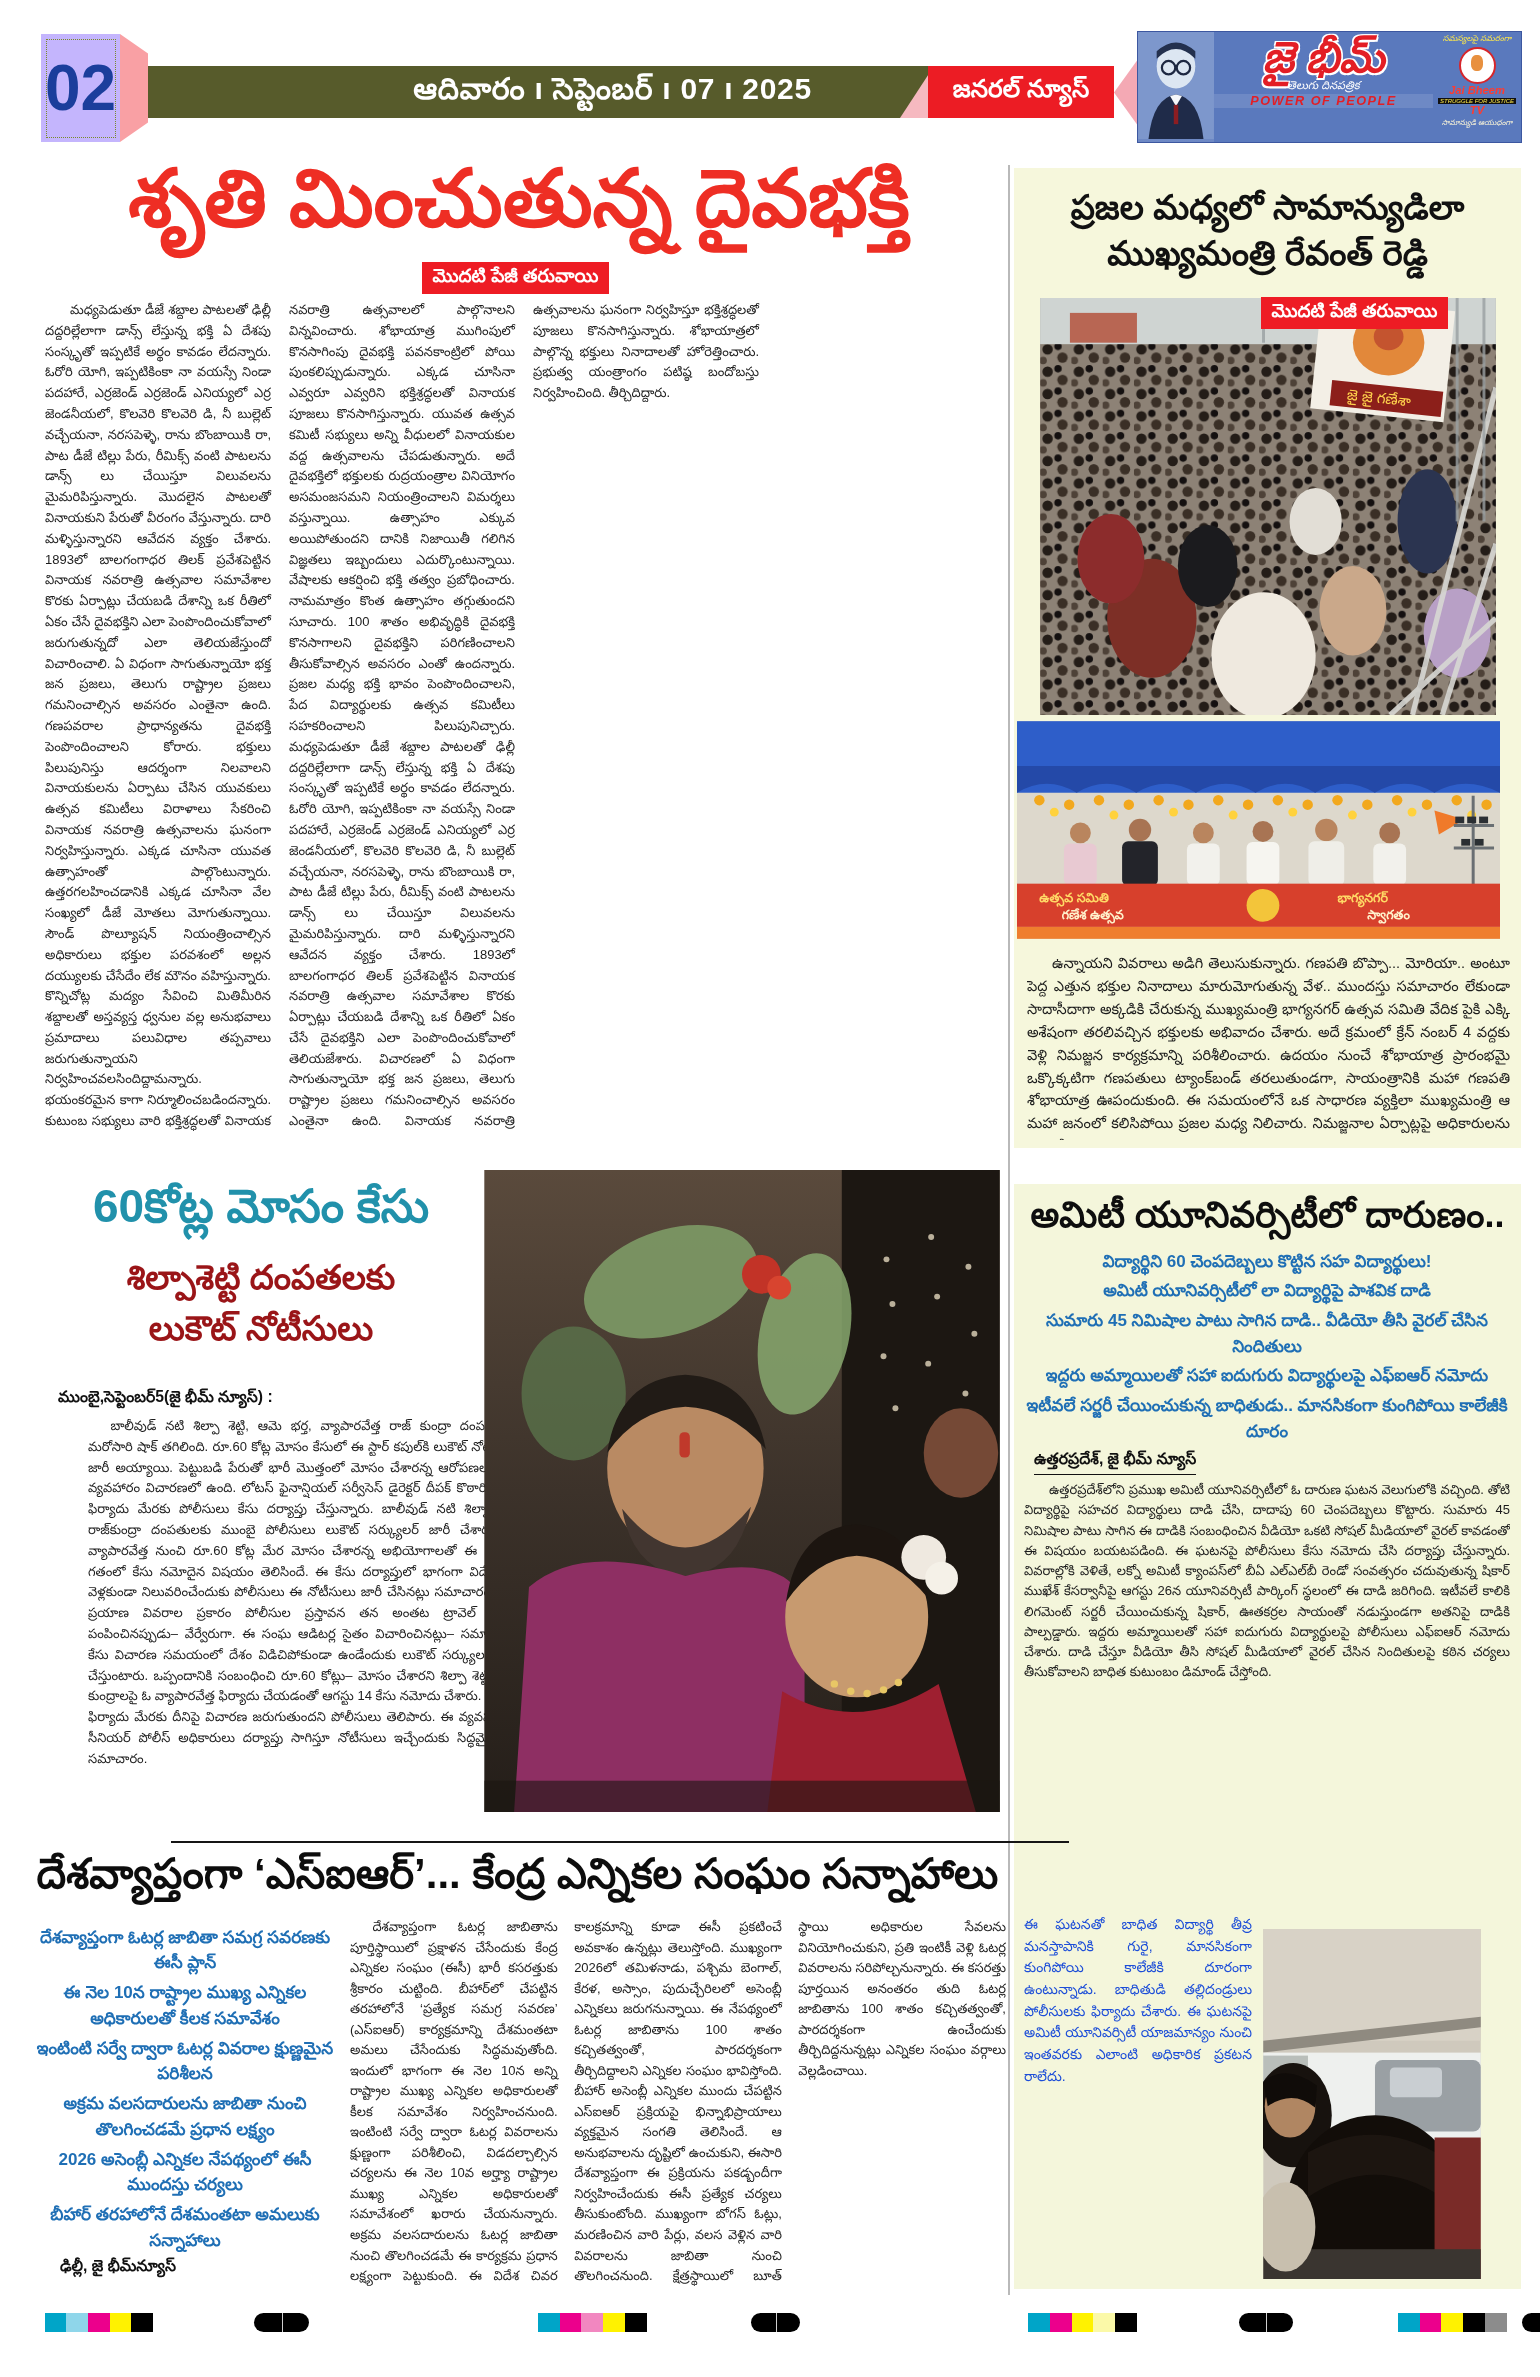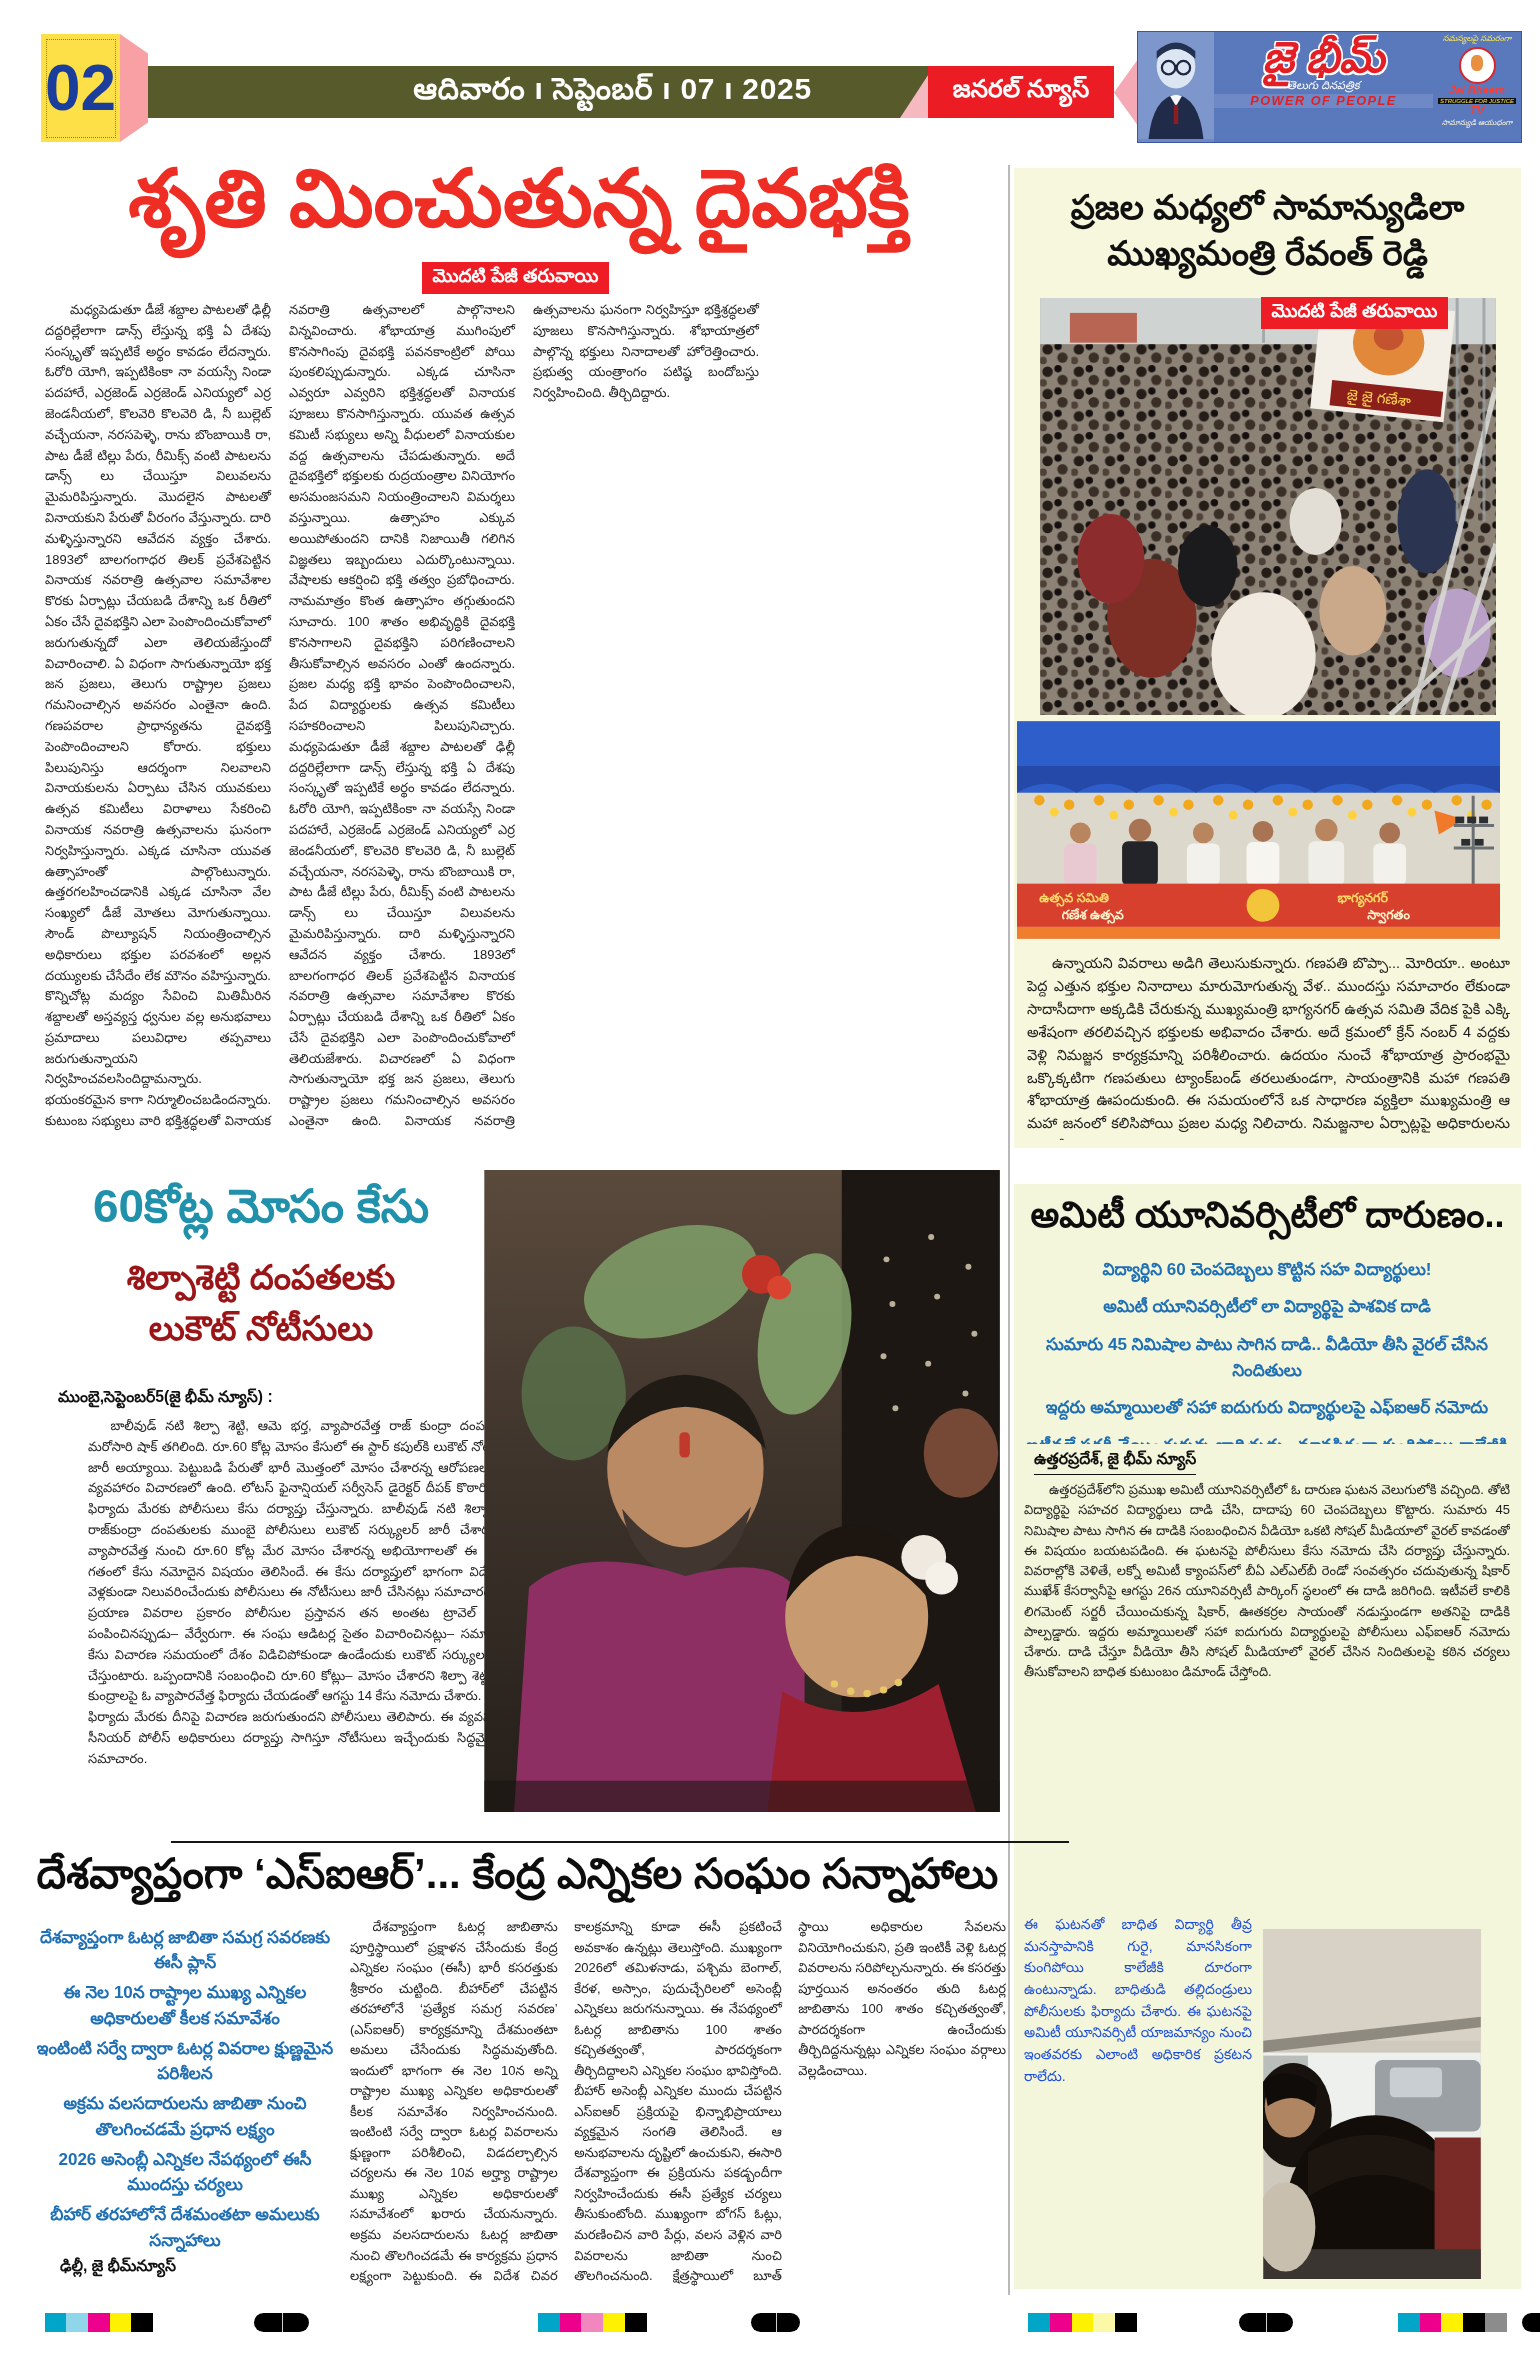--- a/index.html
+++ b/index.html
@@ -1,20 +1,20 @@
 <!DOCTYPE html>
 <html style="font-size:12px"><head>
 <meta charset="utf-8">
 <style>
   html,body{margin:0;padding:0;background:#ffffff;}
   body{font-family:"Liberation Sans","DejaVu Sans",sans-serif;}
   #page{position:relative;width:1541px;height:2377px;background:#ffffff;overflow:hidden;}
   .abs{position:absolute;}
   
-  .pagenum-box{left:41px;top:34px;width:79px;height:108px;background:#fde047;z-index:3;}
+  .pagenum-box{left:41px;top:34px;width:79px;height:108px;background:#c4b5fd;z-index:3;}
   .pagenum-inner{position:absolute;inset:4.5px;border:1.5px dotted #7a8a2a;display:flex;align-items:center;justify-content:center;}
   .pagenum{font-size:64px;font-weight:bold;color:#1b3e9c;line-height:1;}
   .pagenum-fold{left:120px;top:34px;width:28px;height:108px;background:#f9a0a4;clip-path:polygon(0 0,100% 18%,100% 82%,0 100%);z-index:2;}
   .datebar{left:112px;top:66px;width:1001px;height:52px;background:#575b2b;z-index:1;display:flex;align-items:center;justify-content:center;}
   .datebar span{color:#ffffff;font-size:30px;font-weight:bold;letter-spacing:0.7px;}
   .badge-pink-diag{left:900px;top:66px;width:34px;height:52px;background:#f6b9c0;clip-path:polygon(100% 0,100% 100%,0 100%);z-index:2;}
   .cat-badge{left:928px;top:66px;width:186px;height:52px;background:#ec1c24;z-index:3;display:flex;align-items:center;justify-content:center;}
   .cat-badge span{color:#fff;font-size:24.6px;font-weight:bold;}
   .masthead-chevron{left:1114px;top:55px;width:27px;height:75px;background:#f4a9b4;clip-path:polygon(100% 0,100% 100%,0 50%);z-index:2;}
   .masthead{left:1137px;top:31px;width:383px;height:110px;background:#5a79bd;border:1.5px solid #3c57a0;z-index:3;display:flex;font-style:italic;}
@@ -52,21 +52,21 @@
   .sh-kicker{left:45px;top:1179px;width:432px;text-align:center;color:#2191ab;font-size:46px;font-weight:bold;white-space:nowrap;overflow:hidden;}
   .sh-headline{left:45px;top:1252px;width:432px;text-align:center;color:#9a1518;font-size:34px;font-weight:bold;line-height:1.5;}
   .sh-dateline{left:58px;top:1388px;width:417px;font-size:15.7px;font-weight:bold;color:#111;}
   .sh-body{left:46px;top:1416px;width:432px;height:396px;font-size:13px;line-height:1.6;text-align:justify;color:#1c1c1c;overflow:hidden;margin-left:42px;}
   .sh-body p{margin:0;text-indent:22.4px;}
   .photo-couple{left:484px;top:1170px;width:516px;height:642px;}
   
   .am-panel{left:1014px;top:1184px;width:507px;height:1105px;background:#f4f6db;}
   .am-headline{left:1023px;top:1194px;width:489px;text-align:center;color:#0e0e0e;font-weight:bold;font-size:36px;white-space:nowrap;overflow:hidden;}
   .am-bullets{left:1024px;top:1246px;width:486px;height:198px;text-align:center;overflow:hidden;}
-  .am-bullet{color:#1f6fb5;font-size:17px;font-weight:bold;line-height:1.55;margin:11px 0;}
+  .am-bullet{color:#1f6fb5;font-size:17px;font-weight:bold;line-height:1.55;margin:3px 0;}
   .am-dateline{left:1034px;top:1450px;font-size:15.7px;font-weight:bold;color:#111;border-bottom:1.5px solid #111;padding-bottom:1.5px;}
   .am-body{left:1024px;top:1480px;width:486px;height:426px;font-size:13px;line-height:1.56;text-align:justify;color:#1b1b1b;overflow:hidden;}
   .am-body p{margin:0;text-indent:25px;}
   .am-wrap{left:1024px;top:1914px;width:228px;height:368px;font-size:14px;line-height:1.55;text-align:justify;color:#1d4ed8;overflow:hidden;}
   .photo-car{left:1263px;top:1929px;width:218px;height:350px;}
   
   .sir-headline{left:27px;top:1850px;width:981px;text-align:center;color:#0d0d0d;font-size:42px;font-weight:bold;white-space:nowrap;overflow:hidden;}
   .sir-bullets{left:27px;top:1920px;width:316px;height:332px;text-align:center;overflow:hidden;}
   .sir-bullet{color:#1f6fb5;font-size:17px;font-weight:bold;line-height:1.5;margin:4.5px 0;}
   .sir-dateline{left:60px;top:2257px;font-size:15.7px;font-weight:bold;color:#111;}

